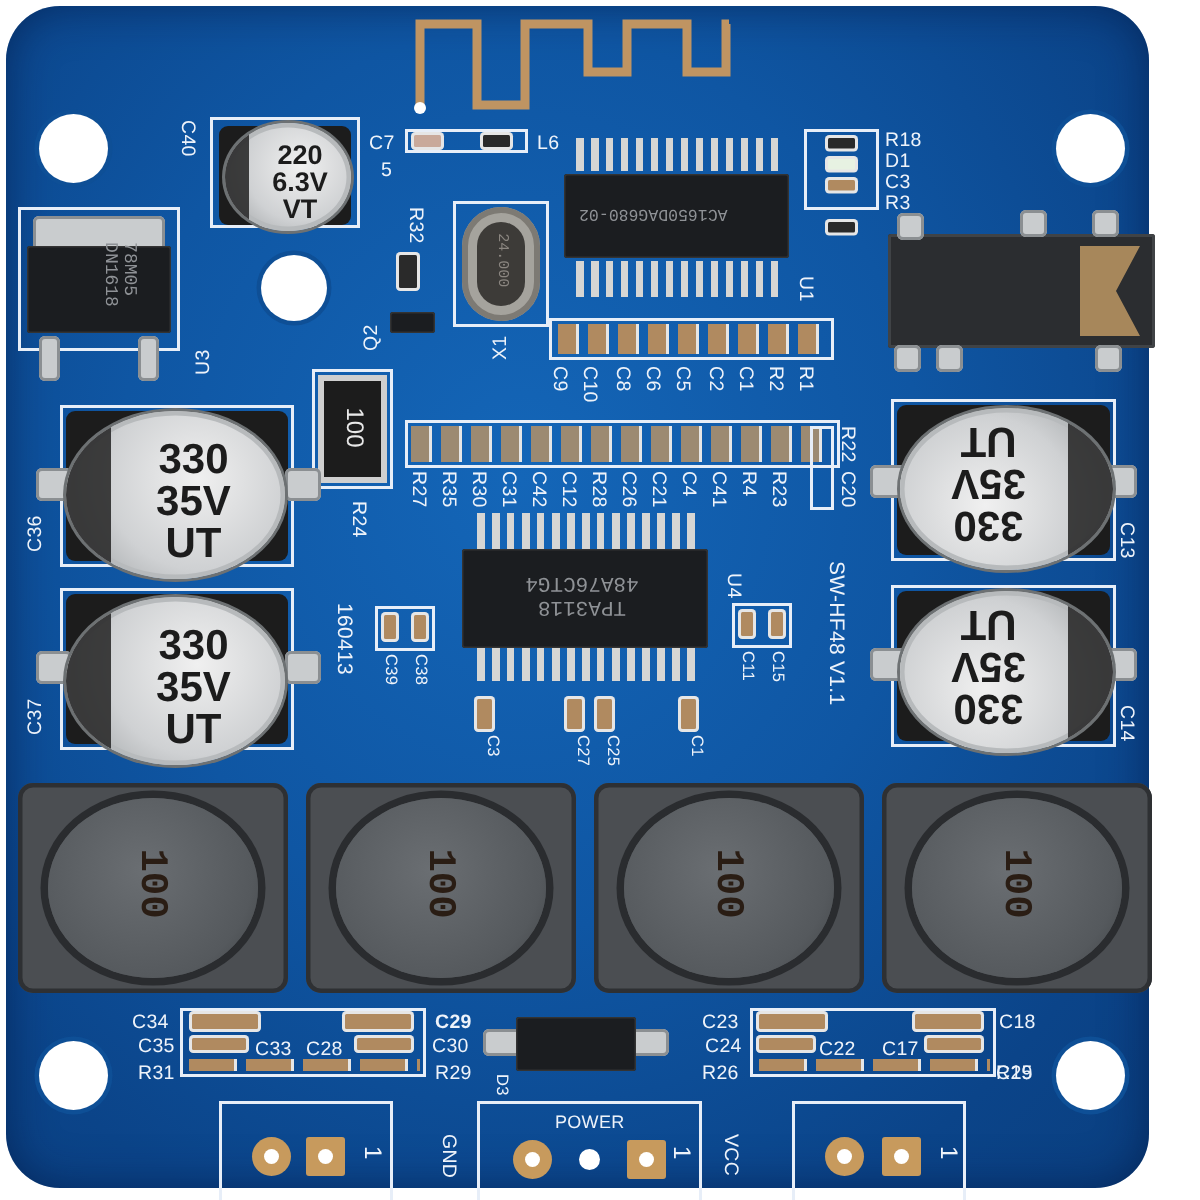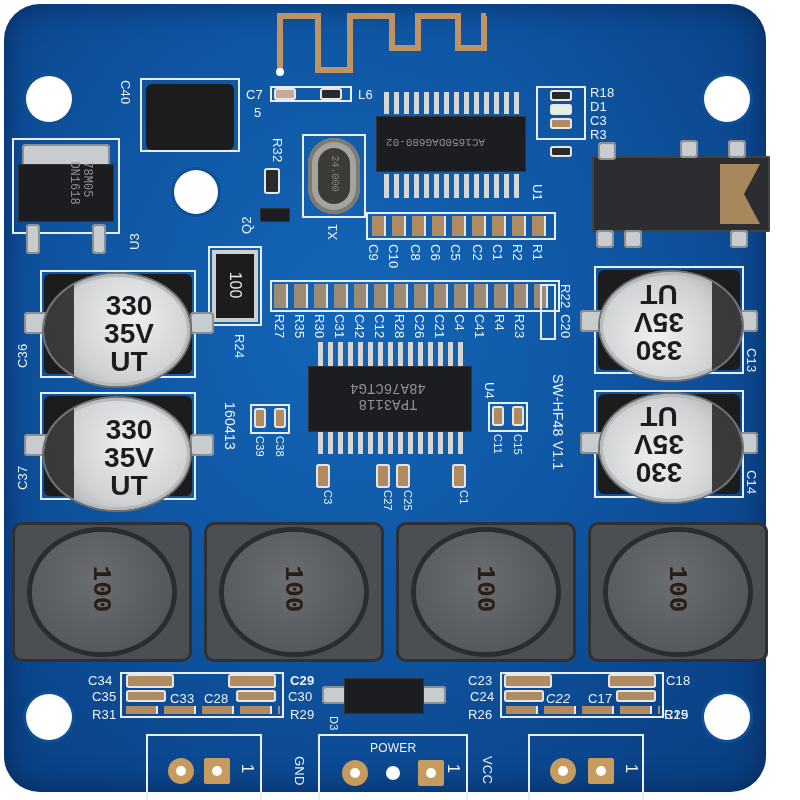--- a/index.html
+++ b/index.html
@@ -56,20 +56,28 @@
       <div>78M05</div>
       <div>DN1618</div>
     </div>
   </div>
   <div class="tab" style="left:22px;top:220px;width:14px;height:30px;"></div>
   <div class="tab" style="left:88px;top:220px;width:14px;height:30px;"></div>
   <div class="silk rot270" style="left:124px;top:246px;">U3</div>
 
   <div class="outline" style="left:136px;top:74px;width:100px;height:74px;"></div>
   <div class="capbase" style="left:142px;top:80px;width:88px;height:66px;"></div>
+  <div class="ecap" style="left:146px;top:78px;width:84px;height:72px;">
+    <div class="stripe" style="left:0;width:16px;"></div>
+    <div class="txt" style="left:18px;top:12px;width:64px;font-size:18px;">
+      <div>220</div>
+      <div>6.3V</div>
+      <div>VT</div>
+    </div>
+  </div>
   <div class="silk rot90" style="left:128px;top:76px;">C40</div>
 
   <div class="silk" style="left:242px;top:84px;">C7</div>
   <div class="outline" style="left:266px;top:82px;width:82px;height:16px;"></div>
   <div class="smd" style="left:272px;top:86px;width:18px;height:8px;background:#c9a99a;"></div>
   <div class="smd res" style="left:318px;top:86px;width:18px;height:8px;"></div>
   <div class="silk" style="left:354px;top:84px;">L6</div>
   <div class="silk" style="left:250px;top:102px;">5</div>
 
   <div class="silk rot90" style="left:280px;top:134px;">R32</div>
@@ -275,21 +283,21 @@
   <div class="silk rot90" style="left:336px;top:712px;font-size:11px;">D3</div>
 
   <div class="outline" style="left:496px;top:668px;width:164px;height:46px;"></div>
   <div class="smd" style="left:502px;top:672px;width:44px;height:10px;"></div>
   <div class="smd" style="left:606px;top:672px;width:44px;height:10px;"></div>
   <div class="smd" style="left:502px;top:688px;width:36px;height:8px;"></div>
   <div class="smd" style="left:614px;top:688px;width:36px;height:8px;"></div>
   <div style="position:absolute;left:502px;top:702px;width:154px;height:8px;background:repeating-linear-gradient(90deg,#b08a60 0 30px,#e6e6e6 30px 32px,transparent 32px 38px);"></div>
   <div class="silk" style="left:464px;top:670px;">C23</div>
   <div class="silk" style="left:466px;top:686px;">C24</div>
-  <div class="silk" style="left:542px;top:688px;font-style:italic;">C22</div>
+  <div class="silk" style="left:542px;top:688px;">C22</div>
   <div class="silk" style="left:584px;top:688px;">C17</div>
   <div class="silk" style="left:662px;top:670px;">C18</div>
   <div class="silk" style="left:660px;top:659px;margin-top:45px;">C19</div>
   <div class="silk" style="left:464px;top:704px;">R26</div>
   <div class="silk" style="left:660px;top:704px;">R25</div>
 
   <div class="outline" style="left:142px;top:730px;width:116px;height:70px;"></div>
   <div class="pad" style="left:164px;top:754px;"></div>
   <div class="pad sq" style="left:200px;top:754px;"></div>
   <div class="silk rot90" style="left:250px;top:760px;font-size:16px;">1</div>

